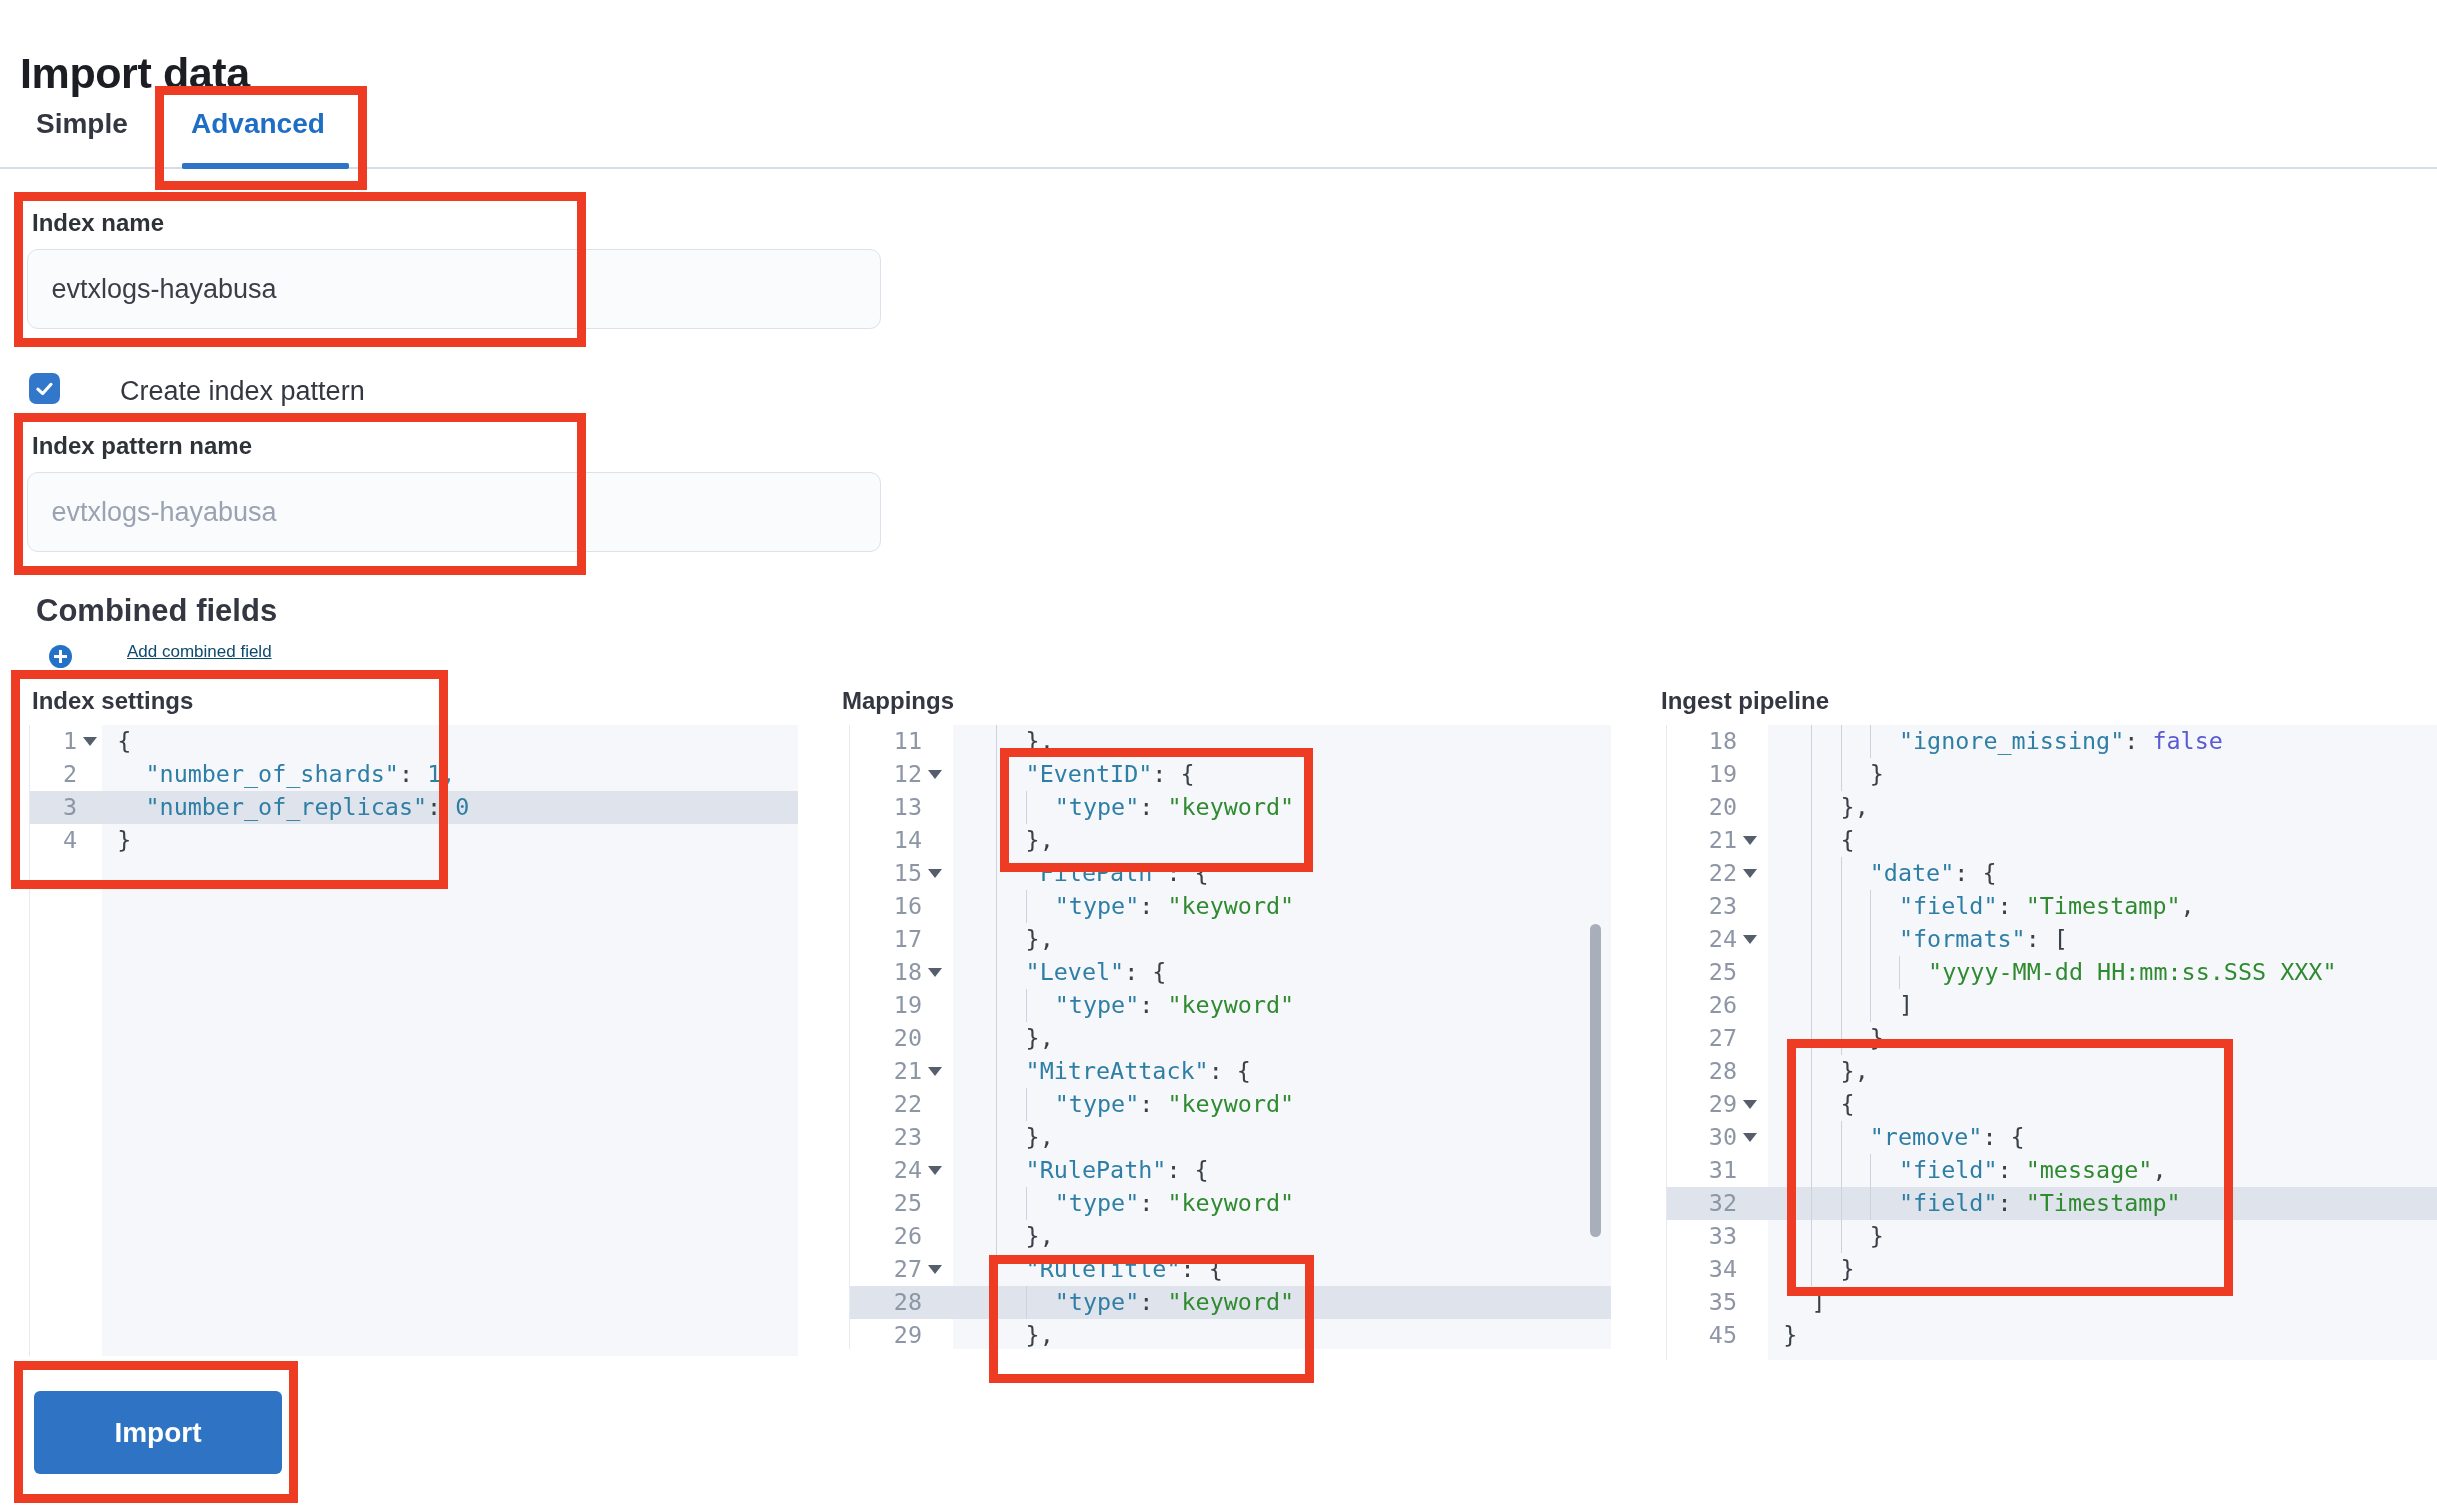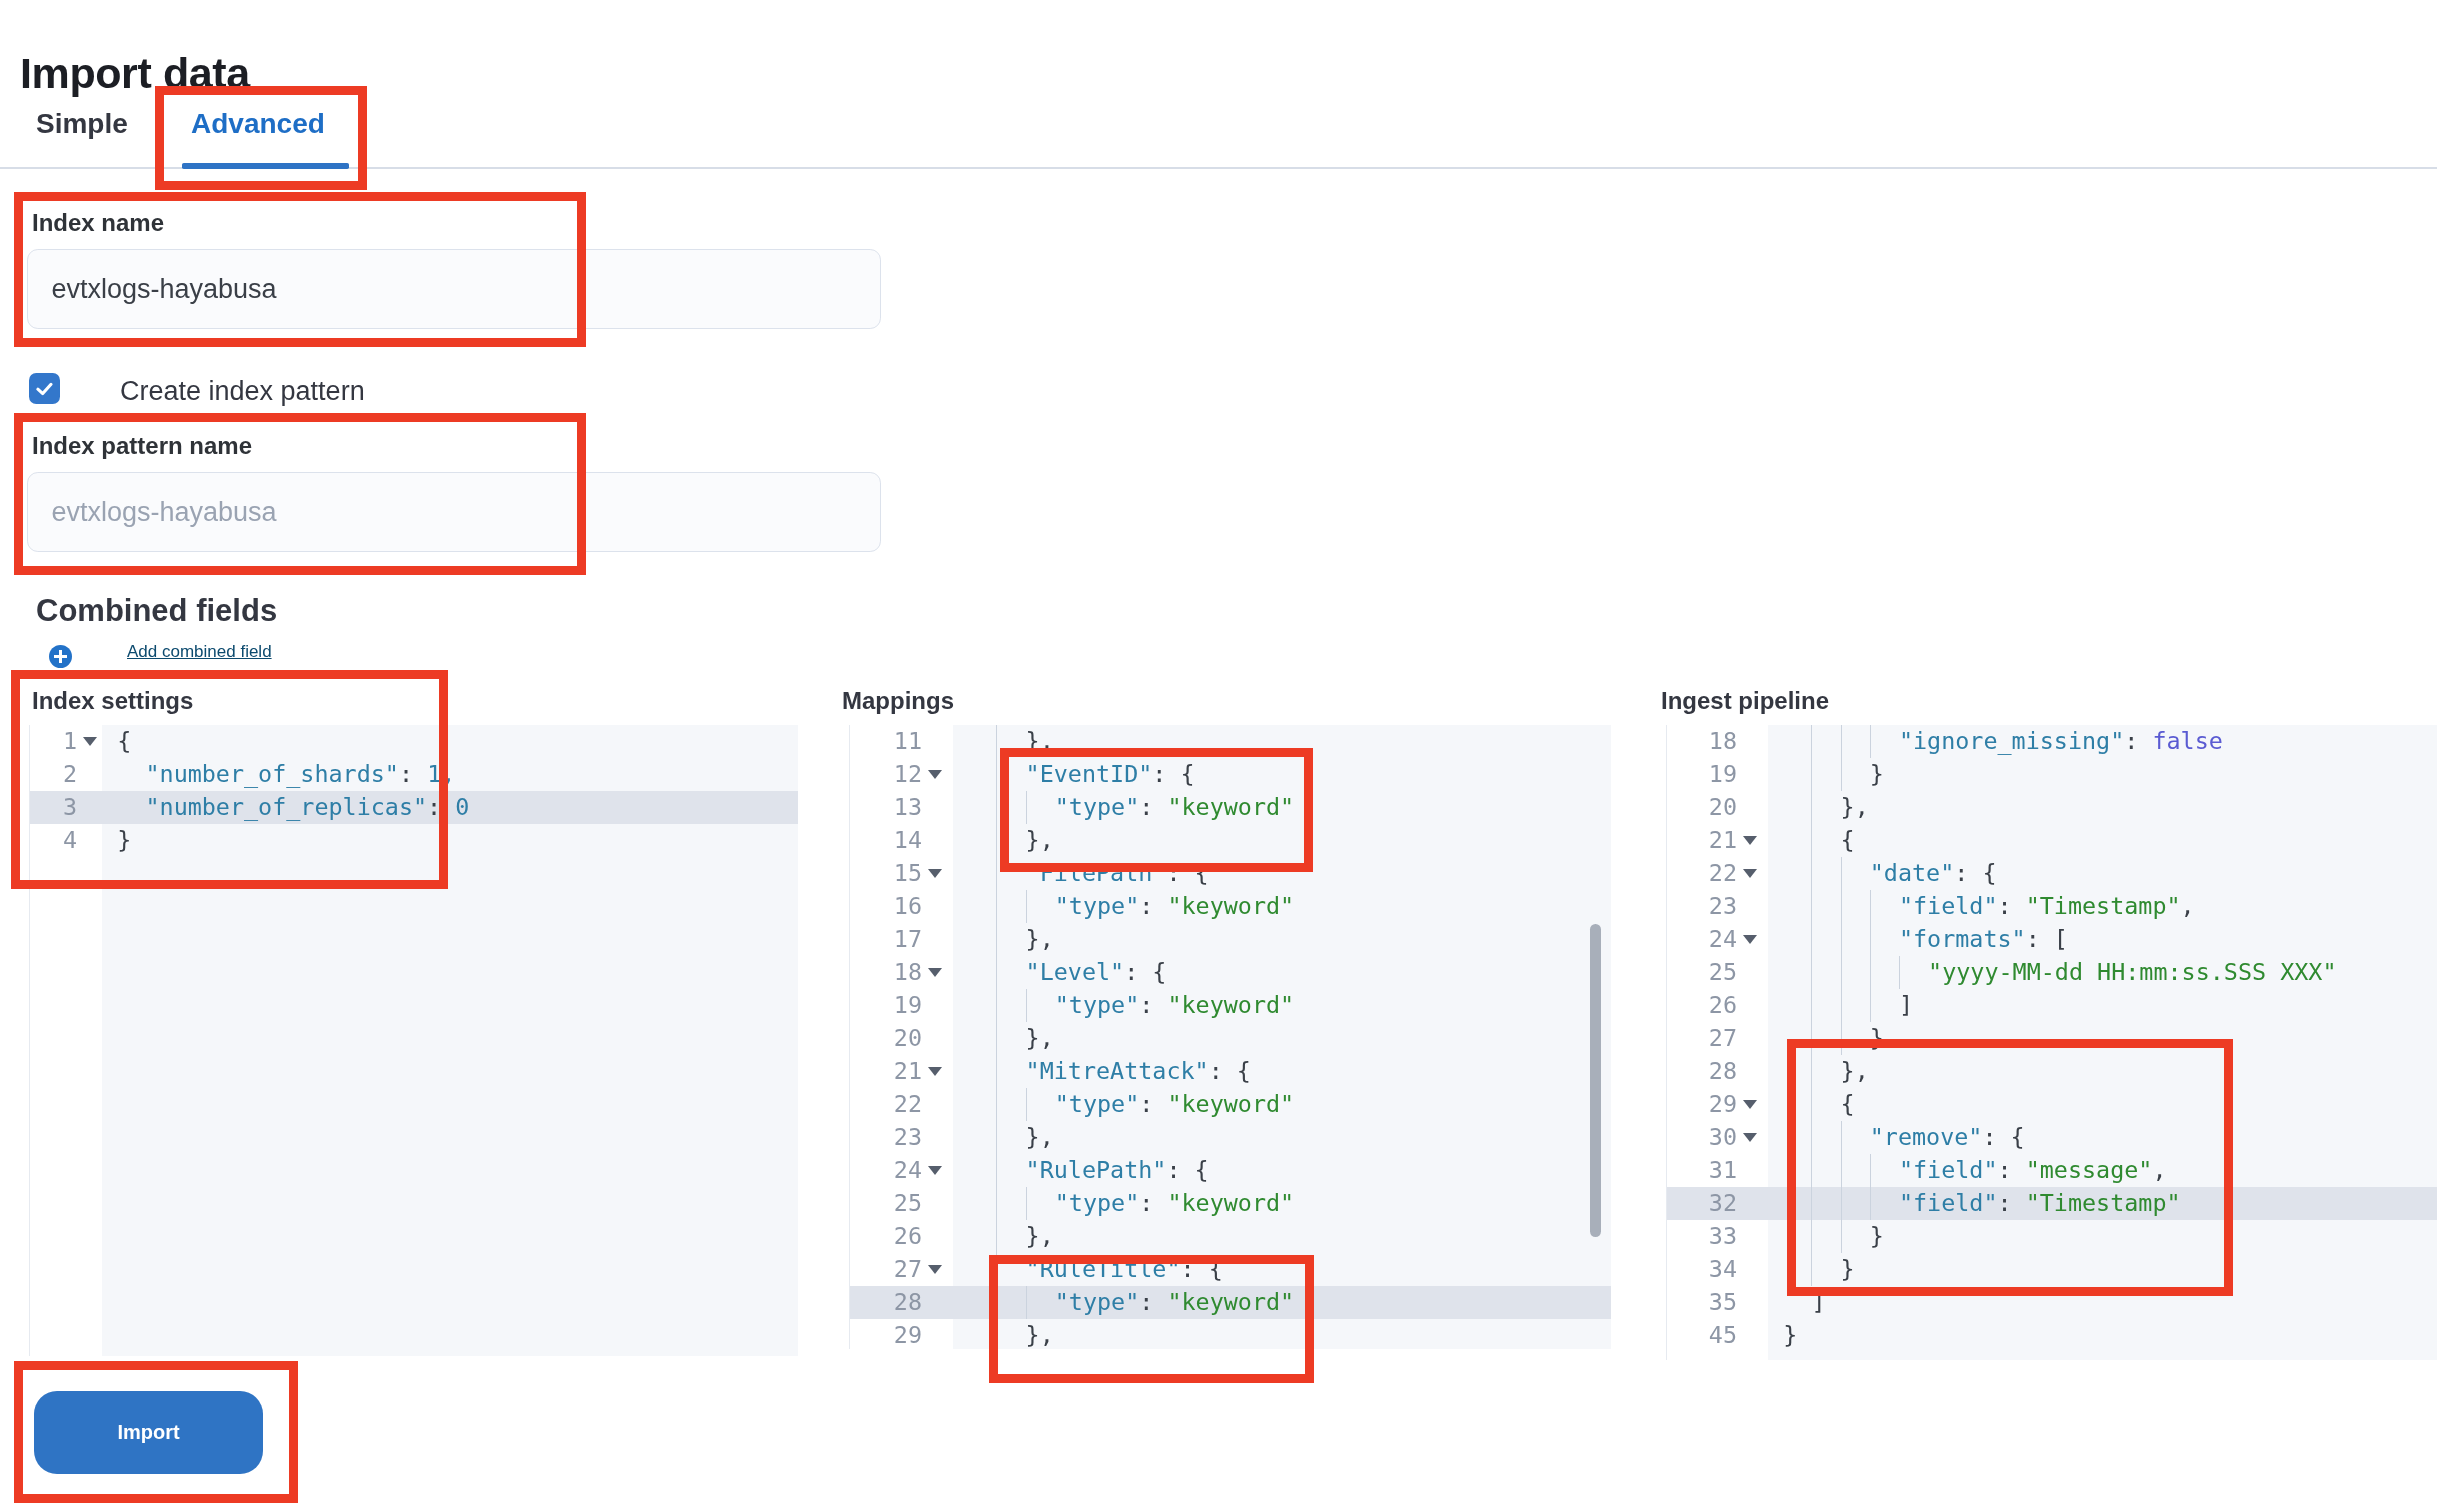--- a/index.html
+++ b/index.html
@@ -75,23 +75,23 @@
   .gd{display:inline-block;width:2ch;height:33px;vertical-align:top;border-right:1.8px solid #cbd3de;}
   .tk-t{color:#2e7ea6;}
   .tk-g{color:#2f8a30;}
   .tk-v{color:#5a5bd2;}
   .tk-d{color:#3a4048;}
 
   .scroll-thumb{position:absolute;right:10px;top:199px;width:10.8px;height:313px;border-radius:5.4px;background:#a8afba;cursor:pointer;}
 
   
   .import-btn{
-    left:34px;top:1391px;width:229px;height:83px;border-radius:23px;background:#2f74c4;
+    left:34px;top:1391px;width:248px;height:83px;border-radius:6px;background:#2f74c4;
     display:flex;align-items:center;justify-content:center;color:#ffffff;
-    font-size:20px;font-weight:700;cursor:pointer;border:none;
+    font-size:28px;font-weight:700;cursor:pointer;border:none;
   }
 
   
   .anno{position:absolute;border:9px solid #ed3b24;box-sizing:border-box;pointer-events:none;z-index:50;}
   .r1{left:155px;top:86px;width:212px;height:104px;}
   .r2{left:14.4px;top:192px;width:572px;height:155px;}
   .r3{left:14.4px;top:413px;width:572px;height:162px;}
   .r4{left:10.8px;top:670px;width:437px;height:219px;}
   .r5{left:1000px;top:748px;width:313px;height:124px;}
   .r6{left:989px;top:1255px;width:325px;height:128px;}

